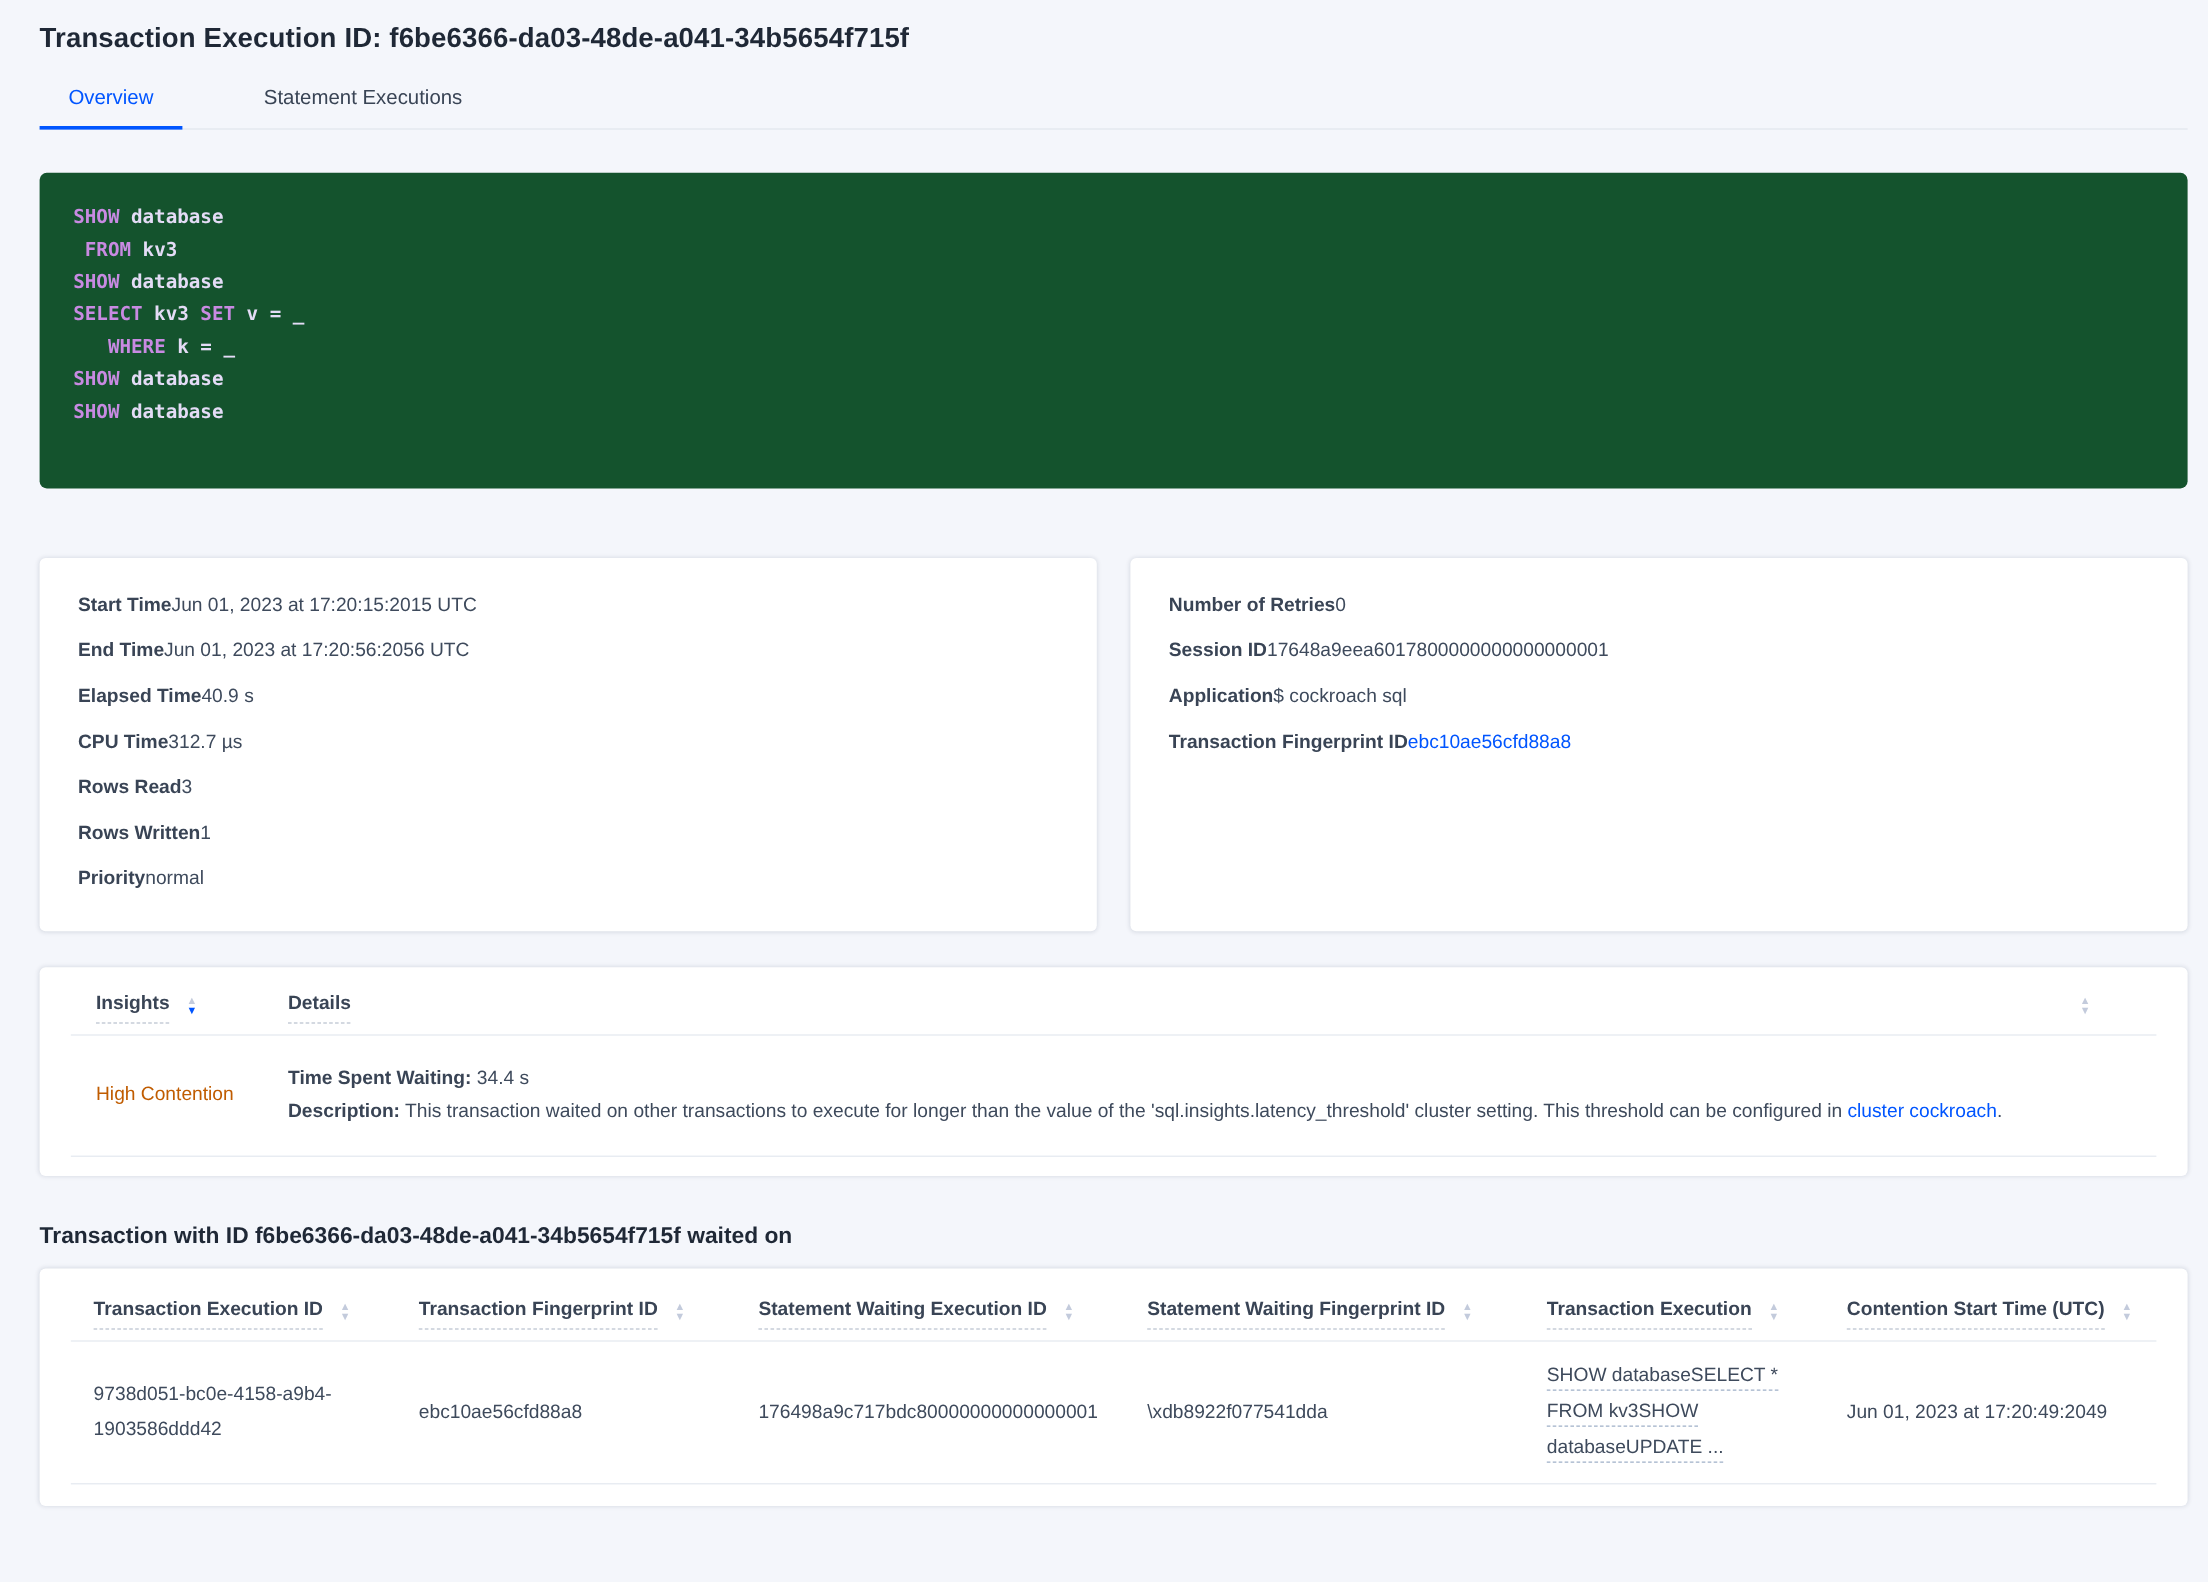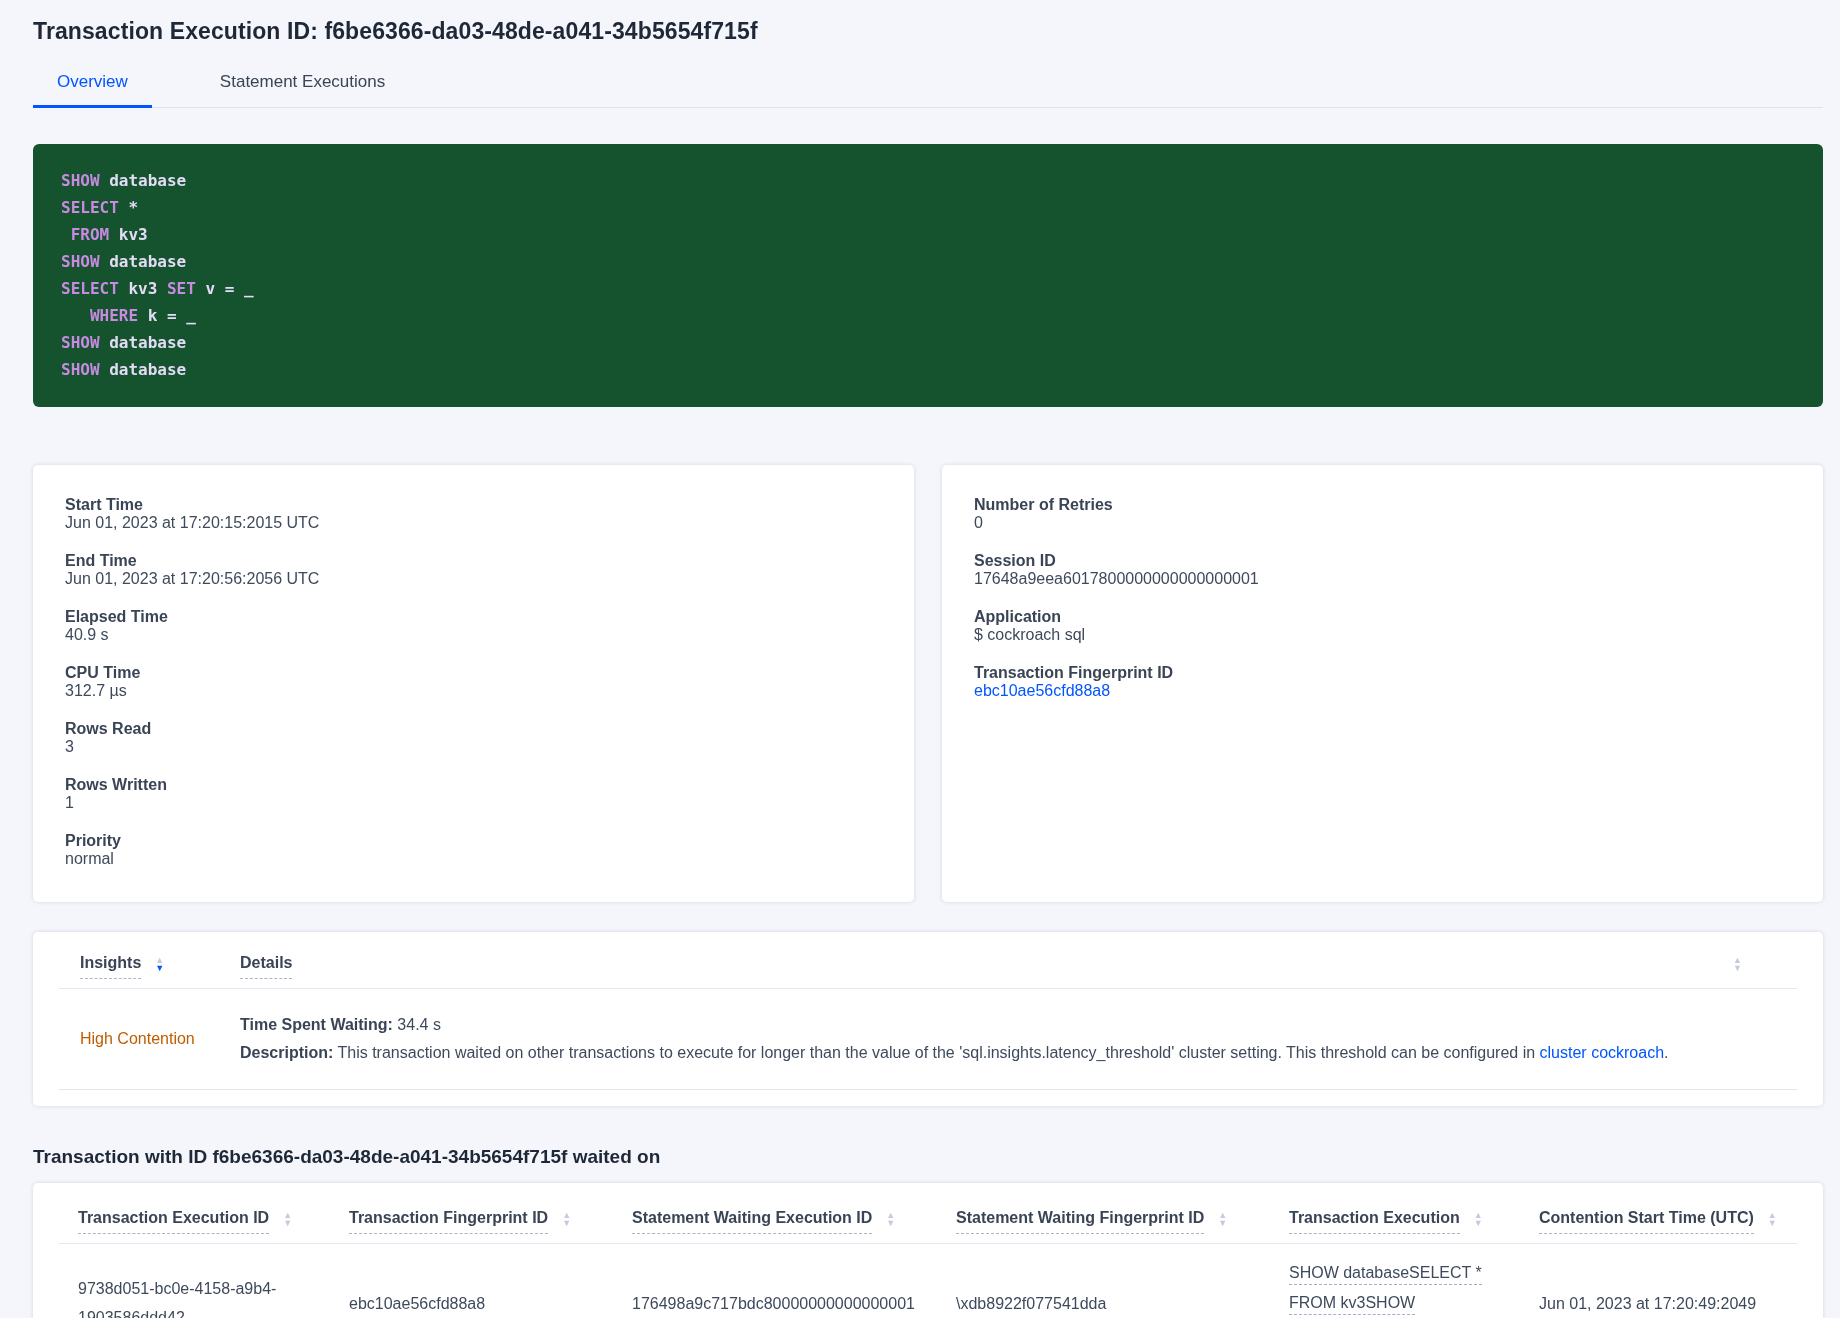--- a/index.html
+++ b/index.html
@@ -15,21 +15,21 @@
 
   .sql-box { margin-top:36px; background:#14532d; border-radius:6px; padding:23px 28px 24px 28px; height:263px; }
   .sql-line { font-family:"DejaVu Sans Mono","Liberation Mono",monospace; font-size:16px; line-height:27px; white-space:pre; font-weight:700; }
   .sql-kw { color:#c88ae2; }
   .sql-id { color:#e4dcf6; }
 
   .card { background:#ffffff; border-radius:5px; box-shadow:0 0 4px rgba(16,30,55,.14); }
 
   .cards-row { display:flex; gap:28px; margin-top:58px; align-items:stretch; }
   .summary-card { flex:1; padding:21px 32px 24px 32px; }
-  .summary-row { display:flex; align-items:baseline; padding:10px 0;flex-direction:column; }
+  .summary-row { display:flex; align-items:baseline; padding:10px 0; }
   .summary-label { font-size:16px; font-weight:700; color:#394455; }
   .summary-value { font-size:16px; color:#3e4a5c; text-align:right; }
   .summary-value.link { color:#0055ff; cursor:pointer; }
 
   .insights-card { margin-top:30px; padding:22px 26px 16px 26px; }
   .ins-header { display:flex; align-items:flex-start; padding-left:21px; }
   .col-label { font-size:16px; font-weight:700; color:#394455; border-bottom:1px dashed #a9b4c4; padding-bottom:6px; cursor:pointer; }
   .sort-icon { display:inline-flex; flex-direction:column; font-size:9px; line-height:8px; color:#c3cbdc; margin-left:14px; margin-top:2px; cursor:pointer; }
   .sort-icon .active { color:#0055ff; }
   .ins-col { width:160px; display:flex; }
@@ -58,21 +58,20 @@
 
   <h1 class="page-title">Transaction Execution ID: f6be6366-da03-48de-a041-34b5654f715f</h1>
 
   <div class="tabs">
     <div class="tab active">Overview</div>
     <div class="tab">Statement Executions</div>
   </div>
 
   <div class="sql-box">
       <div class="sql-line"><span class="sql-kw">SHOW</span><span class="sql-id"> database</span></div>
-      <div class="sql-line"><span class="sql-kw">SELECT</span><span class="sql-id"> *</span></div>
       <div class="sql-line"><span class="sql-id"> </span><span class="sql-kw">FROM</span><span class="sql-id"> kv3</span></div>
       <div class="sql-line"><span class="sql-kw">SHOW</span><span class="sql-id"> database</span></div>
       <div class="sql-line"><span class="sql-kw">SELECT</span><span class="sql-id"> kv3 </span><span class="sql-kw">SET</span><span class="sql-id"> v = _</span></div>
       <div class="sql-line"><span class="sql-id">   </span><span class="sql-kw">WHERE</span><span class="sql-id"> k = _</span></div>
       <div class="sql-line"><span class="sql-kw">SHOW</span><span class="sql-id"> database</span></div>
       <div class="sql-line"><span class="sql-kw">SHOW</span><span class="sql-id"> database</span></div>
     </div>
 
   <div class="cards-row">
     <div class="card summary-card" id="summary-left">

